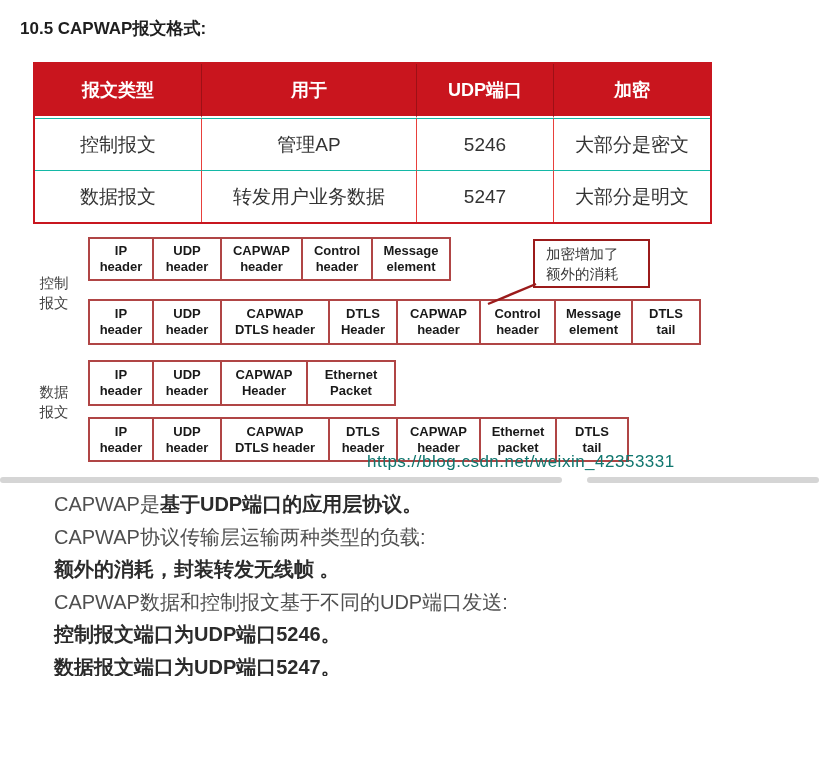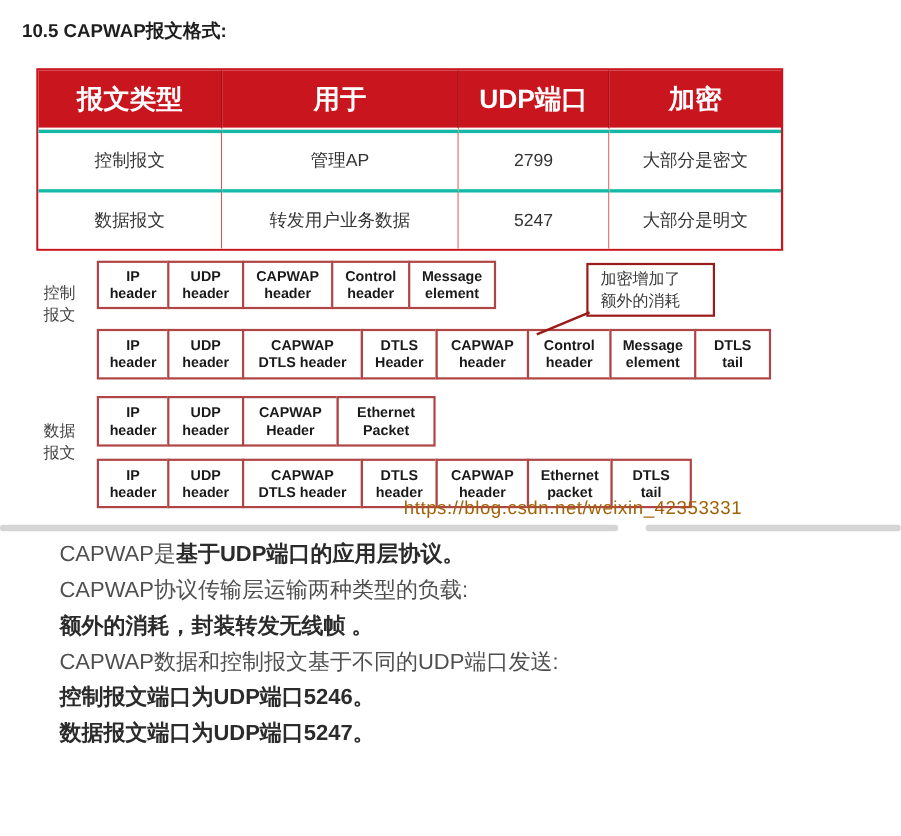--- a/index.html
+++ b/index.html
@@ -11,28 +11,28 @@
     position:absolute; left:20px; top:17px;
     font-size:17px; font-weight:700; color:#1e1e1e; white-space:nowrap;
   }
   
   .cap-table {
     position:absolute; left:33px; top:62px;
     border-collapse:separate; border-spacing:0; table-layout:fixed;
     border:2px solid #c8161f;
   }
   .cap-table th {
-    background:#c9151e; color:#fff; font-size:24px; font-weight:700;
+    background:#c9151e; color:#fff; font-size:18px; font-weight:700;
     height:50px; text-align:center;
     border-right:1px solid #9d1016; border-bottom:2px solid #ffffff;
   }
   .cap-table th:last-child { border-right:none; }
   .cap-table td {
-    height:49px; text-align:center; font-size:16px; color:#333; background:#fff;
-    border-top:3px solid #14b8a6; border-right:1px solid #e8403b;
+    height:49px; text-align:center; font-size:19px; color:#333; background:#fff;
+    border-top:1px solid #14b8a6; border-right:1px solid #e8403b;
   }
   .cap-table td:last-child { border-right:none; }
   
   .diagram { position:absolute; left:0; top:230px; width:819px; height:260px; }
   .prow { position:absolute; display:flex; }
   .pbox {
     box-sizing:border-box; border:2px solid #b04545; margin-left:-2px;
     background:#fff; display:flex; flex-direction:column;
     align-items:center; justify-content:center; text-align:center;
     font-weight:700; font-size:13px; line-height:16px; color:#191919;
@@ -45,21 +45,21 @@
   .glabel span { display:block; }
   .annot {
     position:absolute; left:533px; top:9px; width:117px; height:49px;
     box-sizing:border-box; border:2.5px solid #9b1b1b; background:#fff;
     padding:3px 0 0 11px; font-size:14.5px; line-height:20px; color:#3a3a3a;
   }
   .annot span { display:block; }
   .pointer-svg { position:absolute; left:484px; top:50px; }
   .watermark {
     position:absolute; left:367px; top:222px; font-size:17px;
-    color:#a16207; letter-spacing:.5px; white-space:nowrap; z-index:3;
+    color:#0f766e; letter-spacing:.5px; white-space:nowrap; z-index:3;
   }
   .bar { position:absolute; top:247px; height:6px; background:#d5d5d5; border-radius:3px; }
   .bar1 { left:0; width:562px; }
   .bar2 { left:587px; width:232px; }
   
   .textblock {
     position:absolute; left:20px; top:488px;
     font-size:20px; line-height:32.5px; color:#4f4f4f; white-space:nowrap;margin-left:34px;
   }
   .textblock b { color:#2b2b2b; }
@@ -92,35 +92,35 @@
         <th>报文类型</th>
         <th>用于</th>
         <th>UDP端口</th>
         <th>加密</th>
       </tr>
     </thead>
     <tbody>
       <tr>
         <td>控制报文</td>
         <td>管理AP</td>
-        <td>2799</td>
+        <td>5246</td>
         <td>大部分是密文</td>
       </tr>
       <tr>
         <td>数据报文</td>
         <td>转发用户业务数据</td>
         <td>5247</td>
         <td>大部分是明文</td>
       </tr>
     </tbody>
   </table>
 
   <div class="diagram">
 
-    <div class="glabel" style="left:33px; top:28px;">
+    <div class="glabel" style="left:33px; top:44px;">
       <span>控制</span>
       <span>报文</span>
     </div>
     <div class="glabel" style="left:33px; top:153px;">
       <span>数据</span>
       <span>报文</span>
     </div>
 
     <div class="prow" style="left:88px; top:7px; height:44px;">
       <div class="pbox" style="width:66px">

